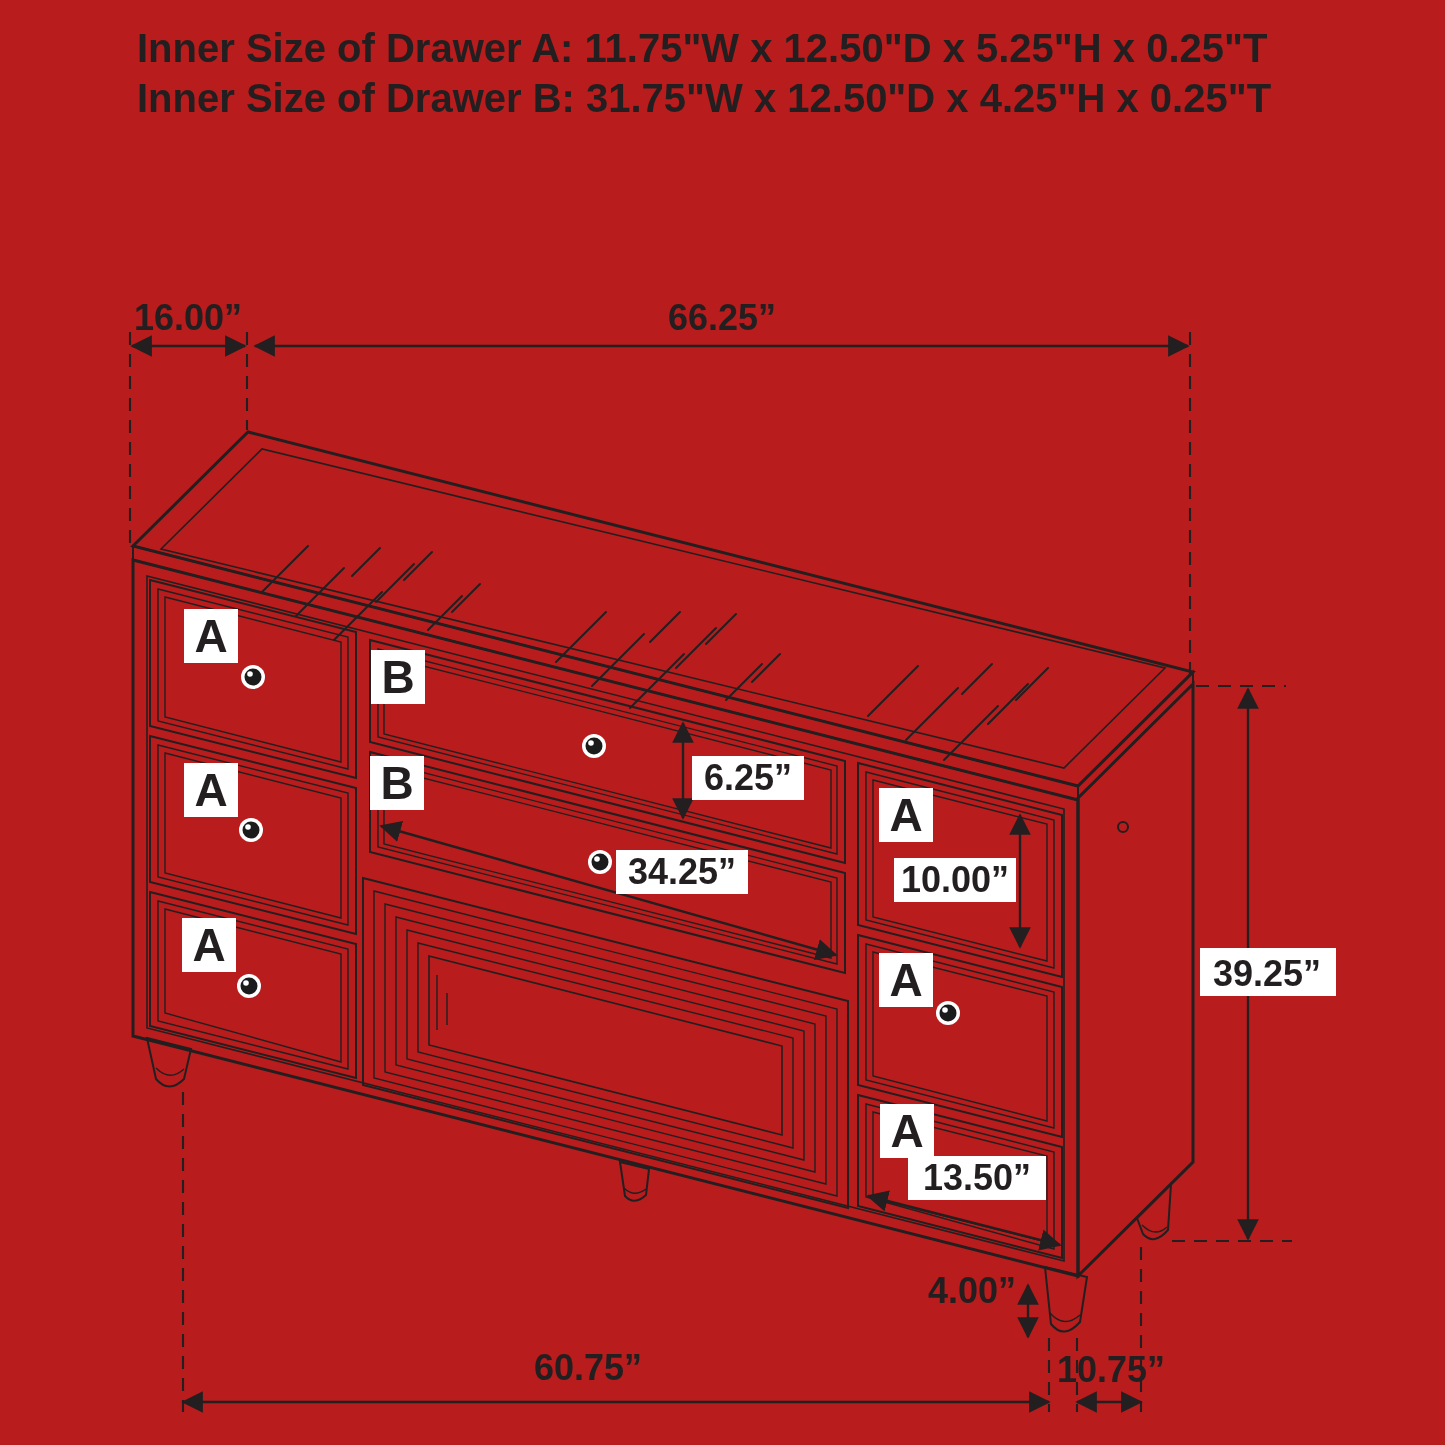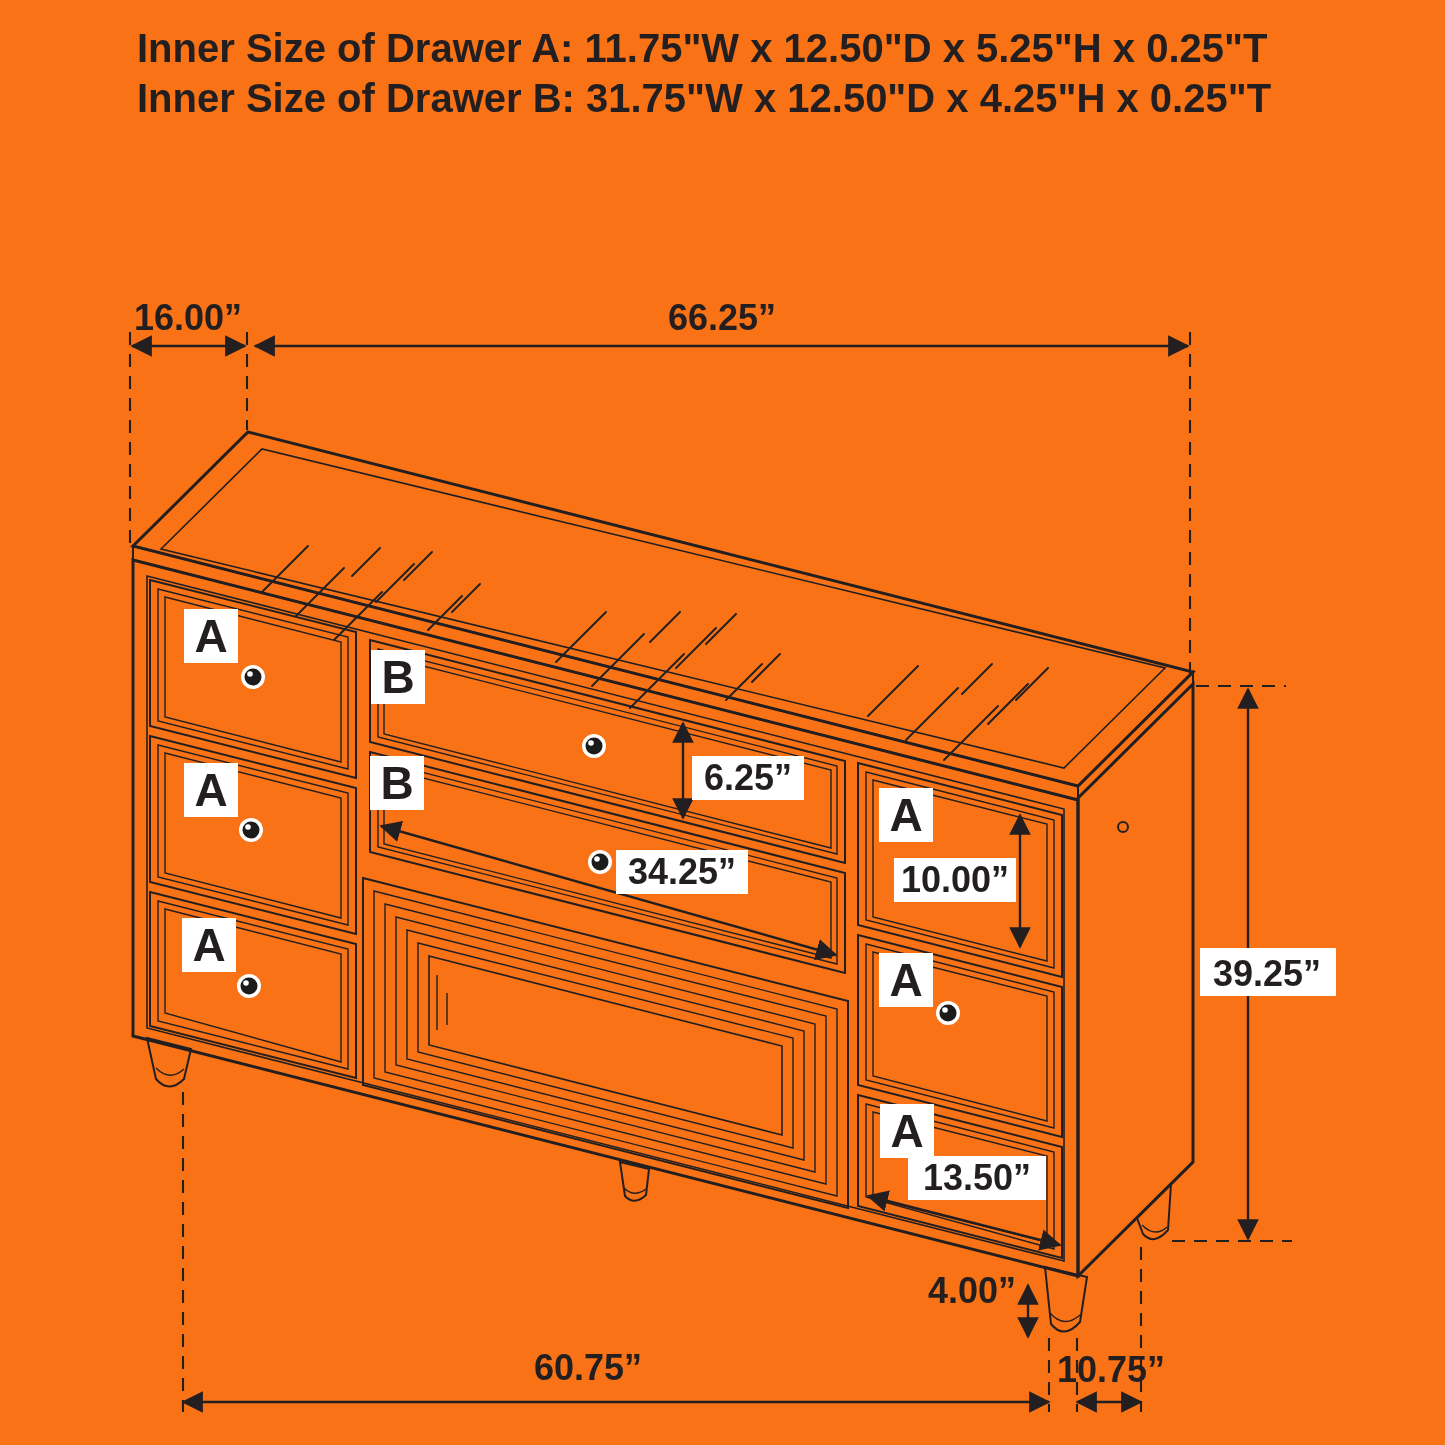--- a/index.html
+++ b/index.html
@@ -1,16 +1,16 @@
 <!DOCTYPE html>
 <html><head>
 <meta charset="utf-8">
 <style>
   html,body{margin:0;padding:0;background:#ffffff;}
-  #stage{width:1445px;height:1445px;background:#f97316;position:relative;font-family:"Liberation Sans",sans-serif;}
+  #stage{width:1445px;height:1445px;background:#b91c1c;position:relative;font-family:"Liberation Sans",sans-serif;}
   svg{display:block;}
   .ln{stroke:#231f20;fill:none;}
   .w3{stroke-width:3;}
   .w2{stroke-width:2;}
   .w16{stroke-width:1.6;}
   .w14{stroke-width:1.4;}
   .dash{stroke:#231f20;stroke-width:2.1;fill:none;stroke-dasharray:13 9;}
   .dimline{stroke:#231f20;stroke-width:2.4;fill:none;}
   .hatch{stroke:#231f20;stroke-width:2;fill:none;stroke-linecap:round;}
   text{font-family:"Liberation Sans",sans-serif;font-weight:bold;fill:#231f20;}

